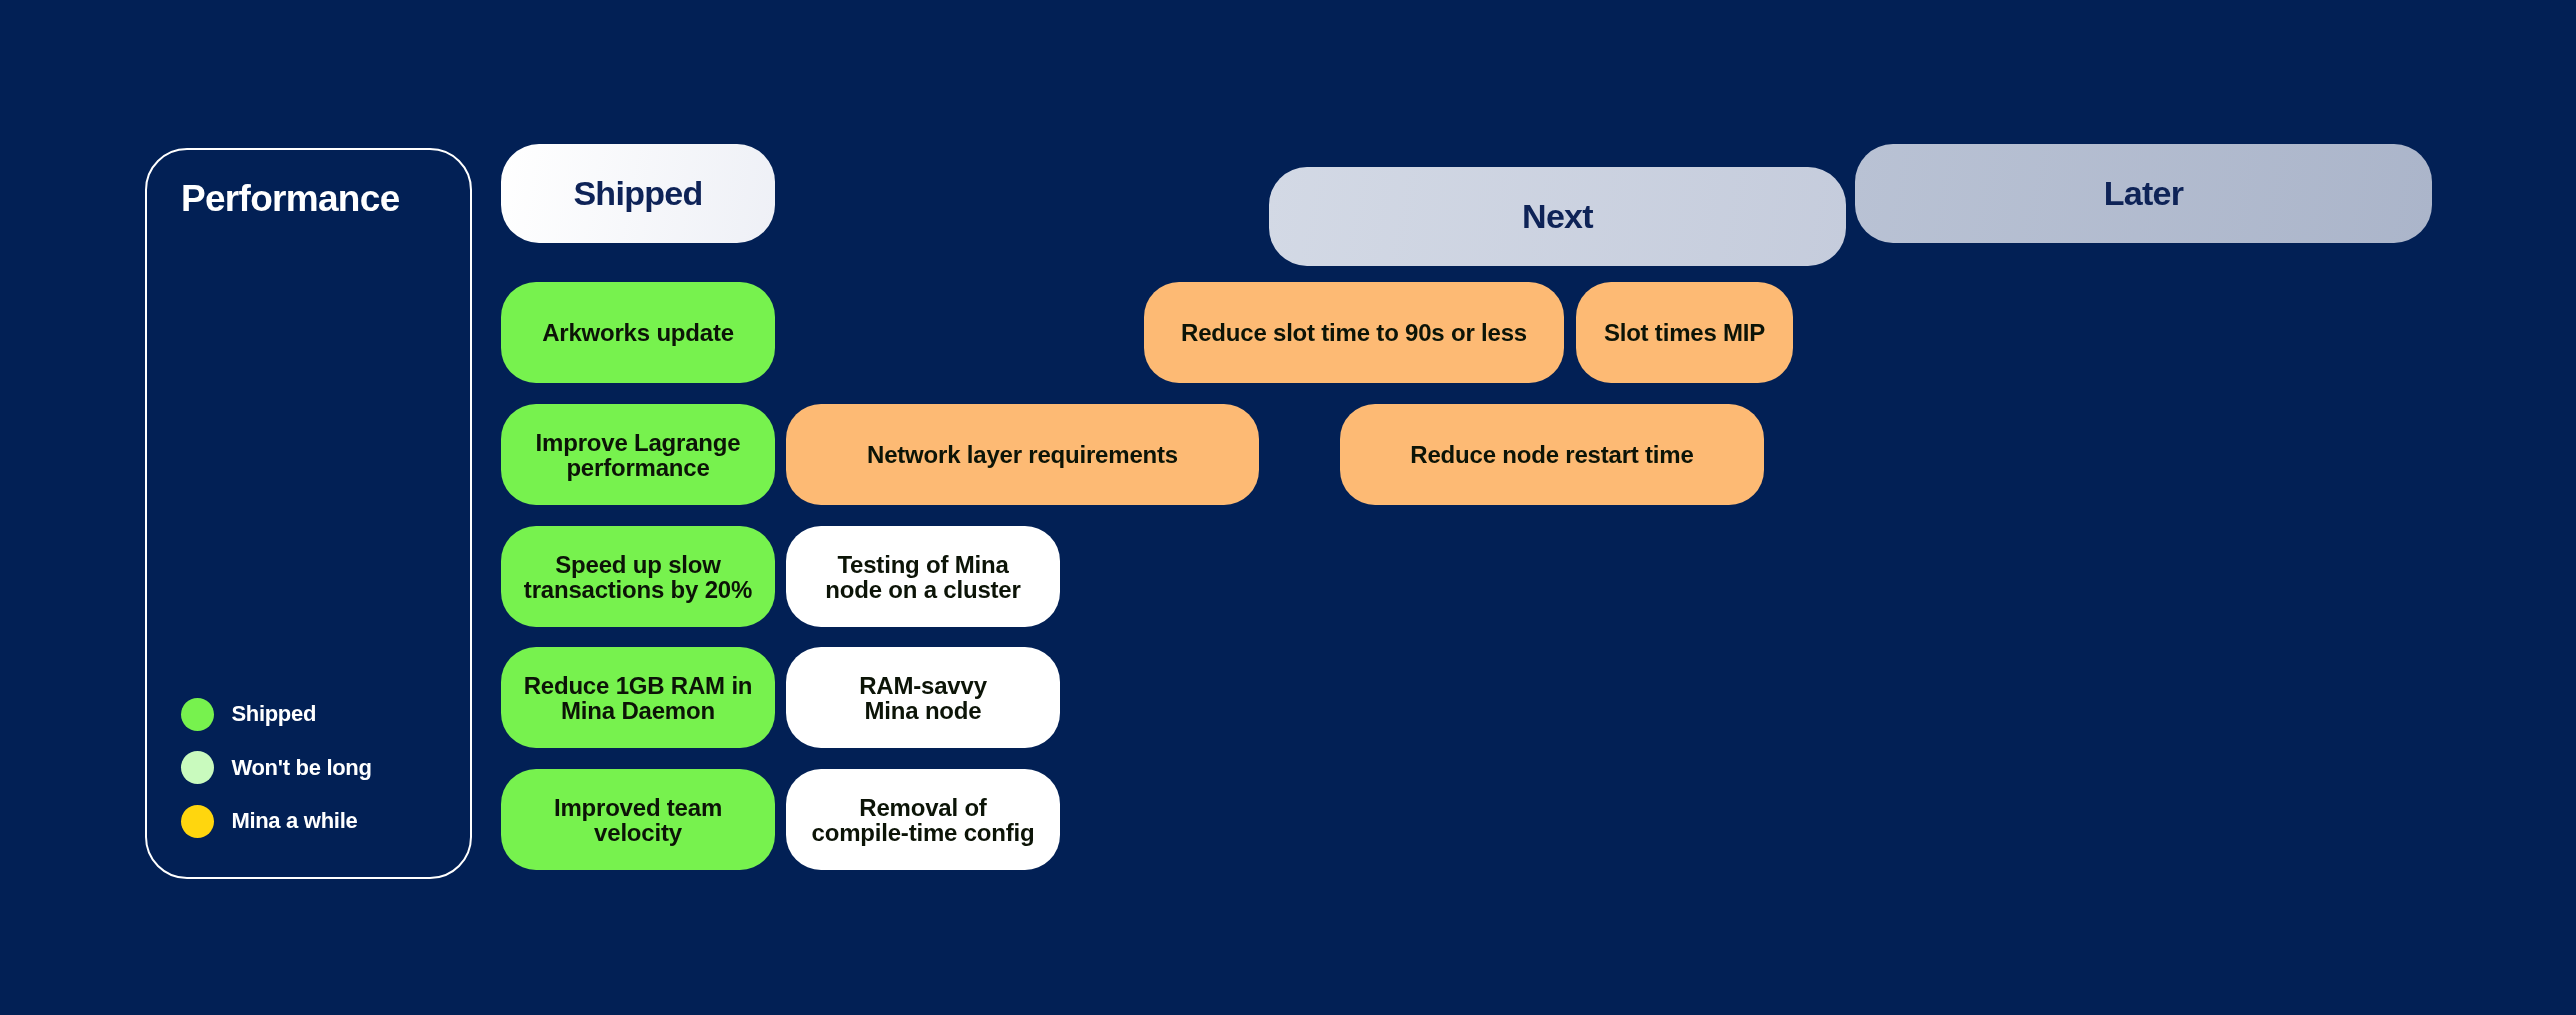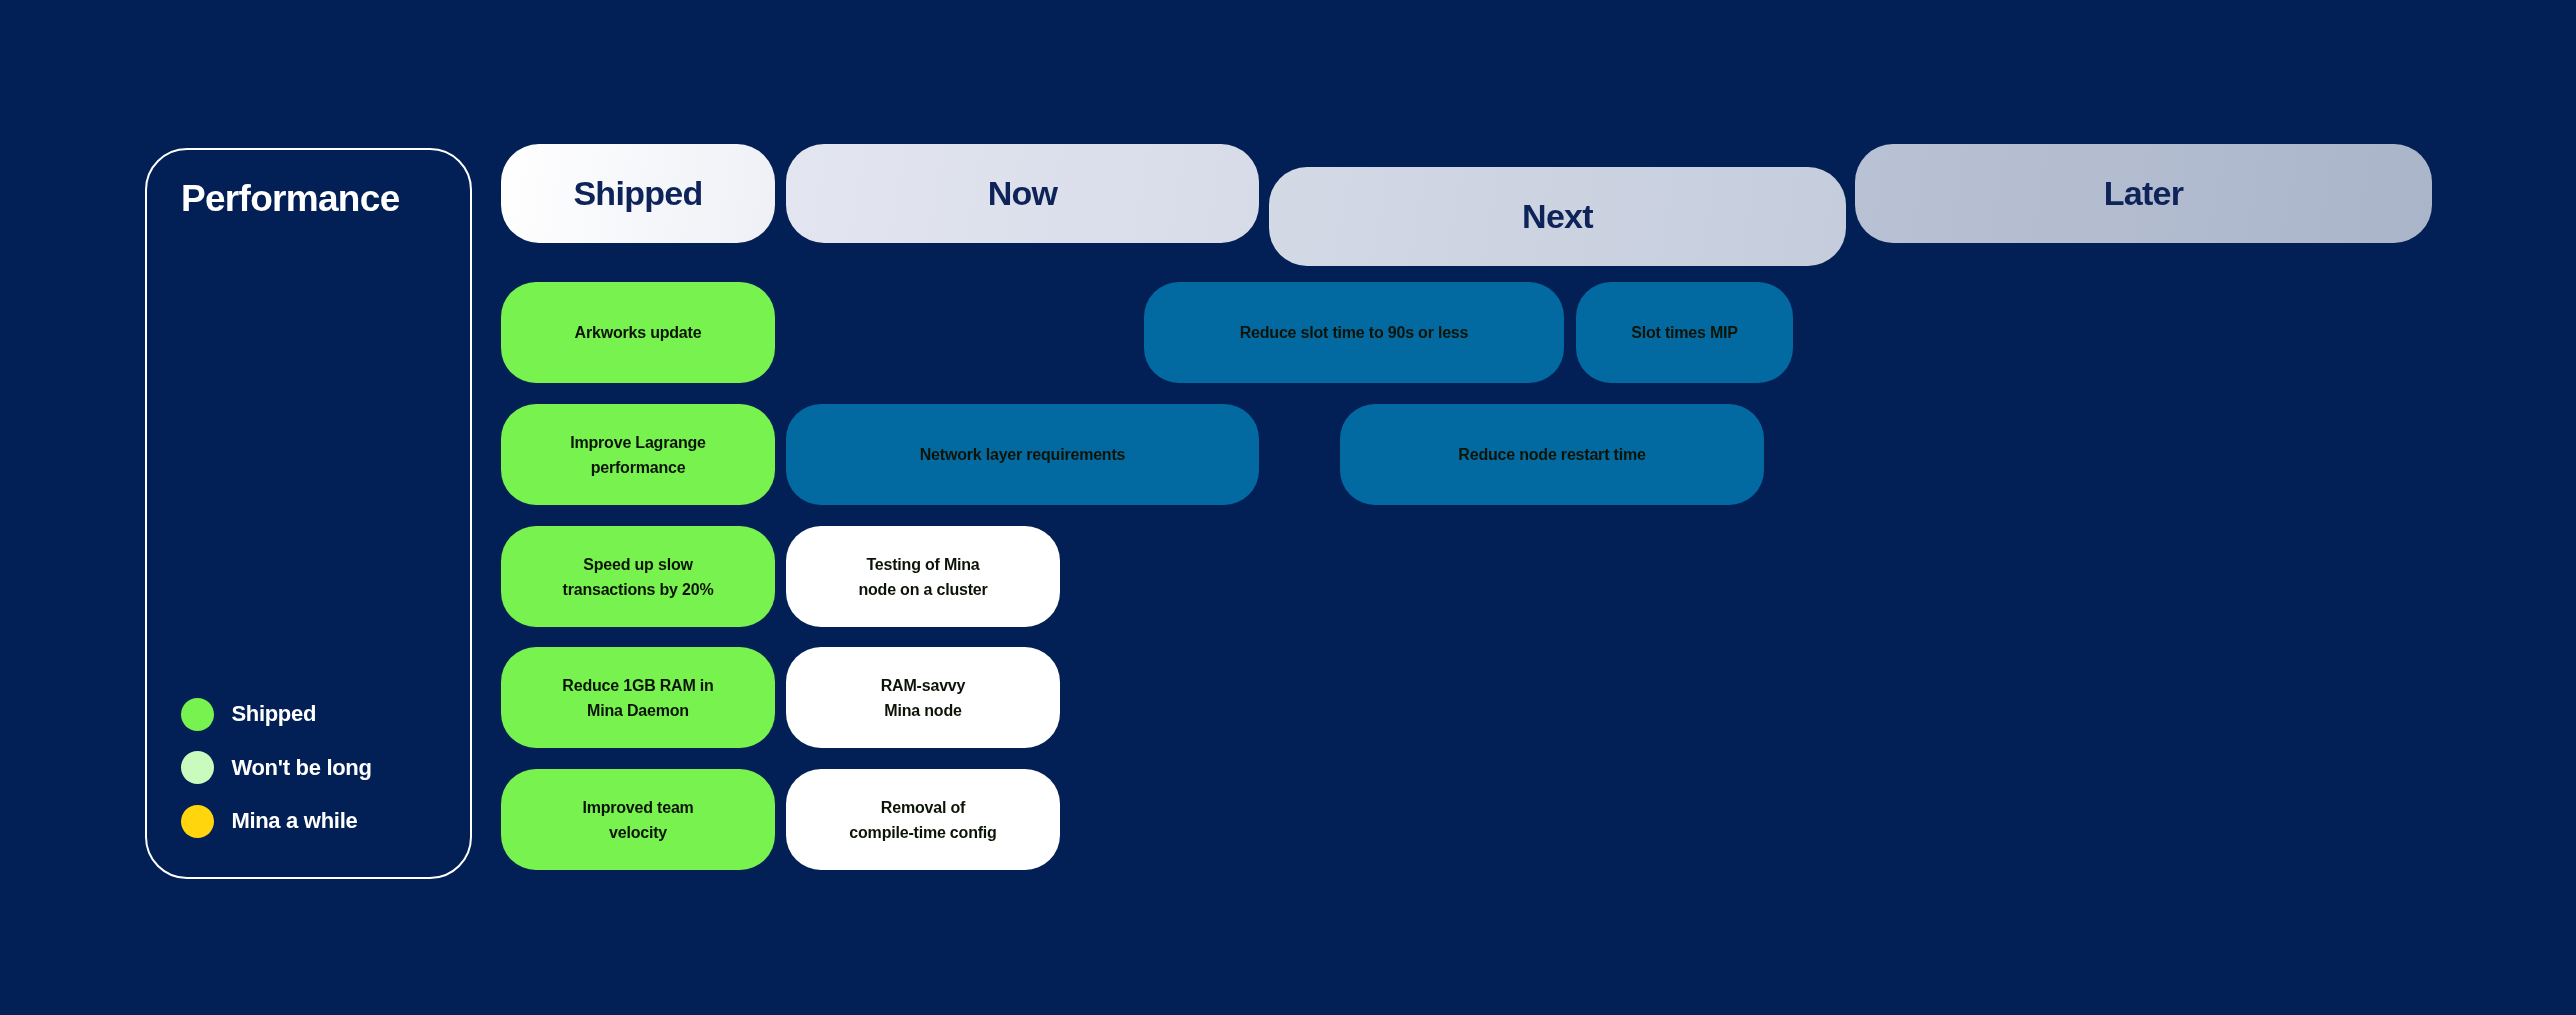--- a/index.html
+++ b/index.html
@@ -34,26 +34,26 @@
   }
   .h-shipped{left:501px;width:274px;background:linear-gradient(100deg,#ffffff 0%,#eef0f6 100%);}
   .h-now{left:786px;width:473px;background:linear-gradient(100deg,#e3e6f0 0%,#d7dbe8 100%);}
   .h-next{left:1269px;width:577px;background:linear-gradient(100deg,#d3d9e5 0%,#c5ccdc 100%);margin-top:23px;}
   .h-later{left:1855px;width:577px;background:linear-gradient(100deg,#b9c2d4 0%,#abb5ca 100%);}
 
   
   .card{
     position:absolute;height:101px;border-radius:35px;
     display:flex;align-items:center;justify-content:center;text-align:center;
-    color:#0c1407;font-size:16px;font-weight:700;line-height:25px;
+    color:#0c1407;font-size:24px;font-weight:700;line-height:25px;
     letter-spacing:-0.2px;white-space:pre-line;padding:0 13.4px;box-sizing:border-box;
   }
   .card.green{background:#77f24e;}
   .card.lightgreen{background:#ffffff;}
-  .card.yellow{background:#0369a1;text-align:right;}
+  .card.yellow{background:#fdba74;text-align:right;}
 </style>
 </head>
 <body>
 
 <div class="stage">
 
   <div class="panel">
     <div class="panel-title">Performance</div>
     <div class="legend">
       <div class="legend-row">
@@ -65,21 +65,20 @@
         <span class="legend-label">Won't be long</span>
       </div>
       <div class="legend-row">
         <span class="legend-dot yellow"></span>
         <span class="legend-label">Mina a while</span>
       </div>
     </div>
   </div>
 
   <div class="col-header h-shipped">Shipped</div>
-  <div class="col-header h-now">Now</div>
   <div class="col-header h-next">Next</div>
   <div class="col-header h-later">Later</div>
 
   <div class="card green" style="left:501px;top:282px;width:274px">Arkworks update</div>
   <div class="card green" style="left:501px;top:404px;width:274px">Improve Lagrange
 performance</div>
   <div class="card green" style="left:501px;top:526px;width:274px">Speed up slow
 transactions by 20%</div>
   <div class="card green" style="left:501px;top:647px;width:274px">Reduce 1GB RAM in
 Mina Daemon</div>

